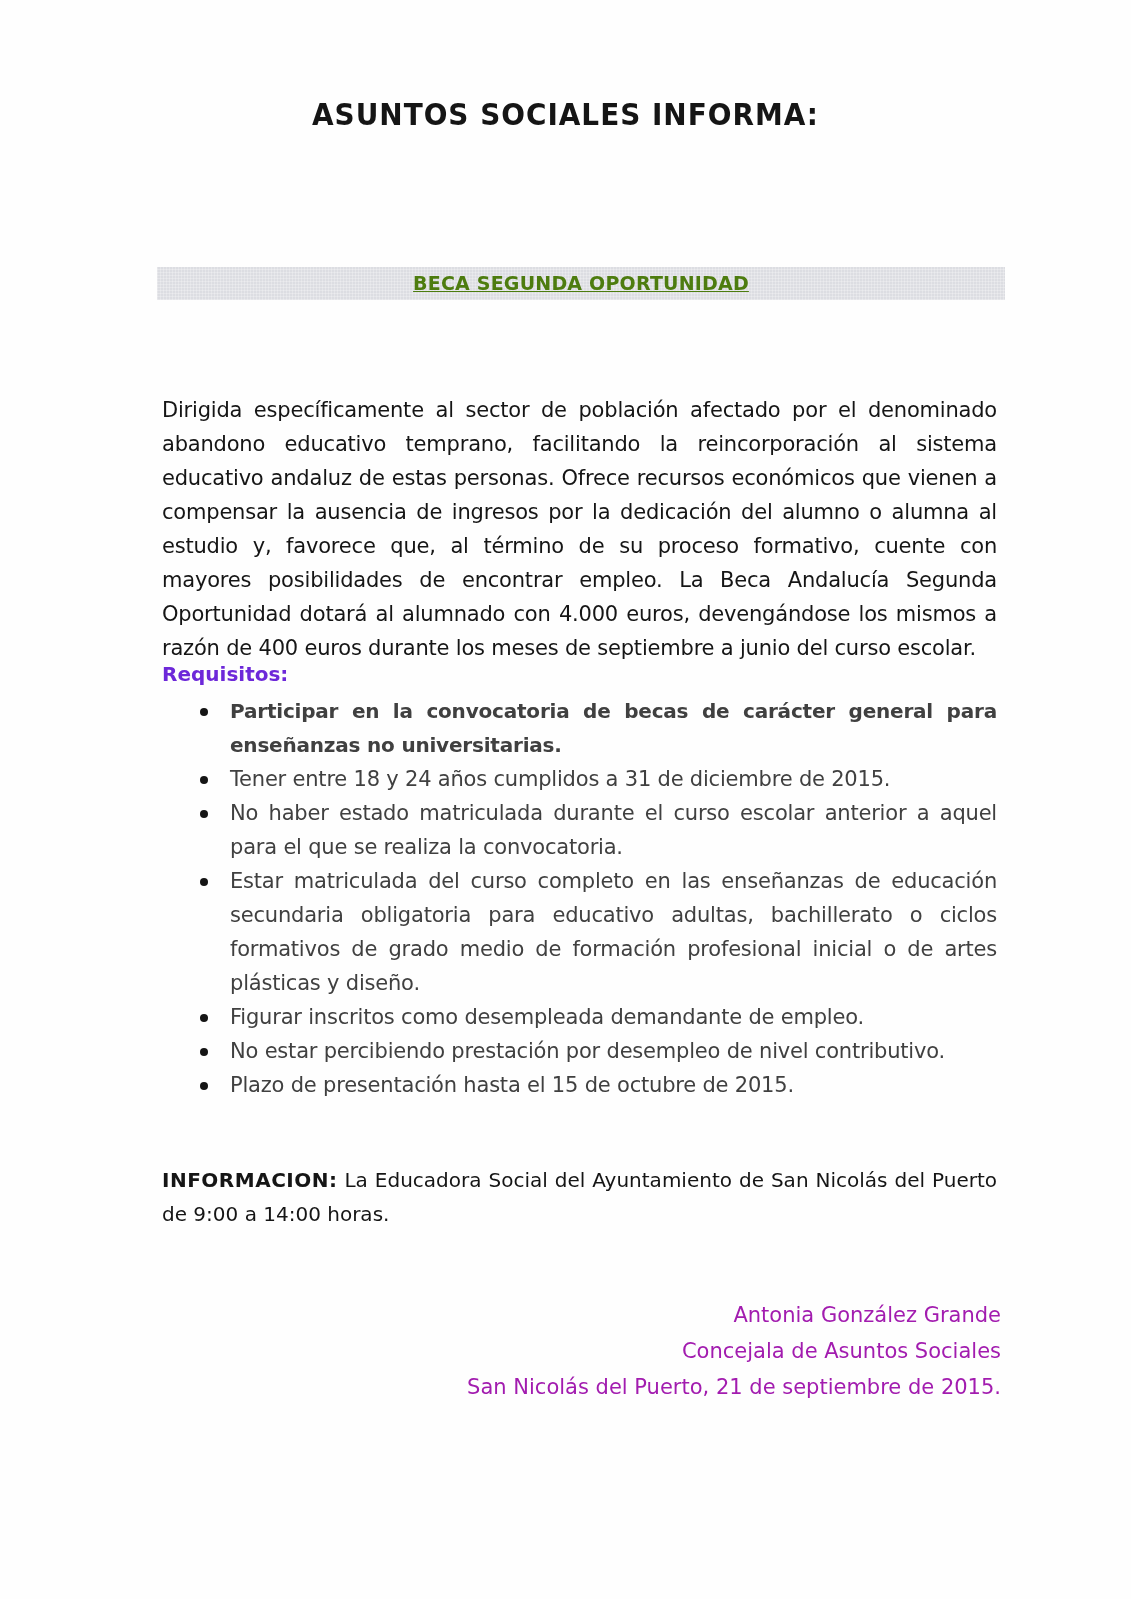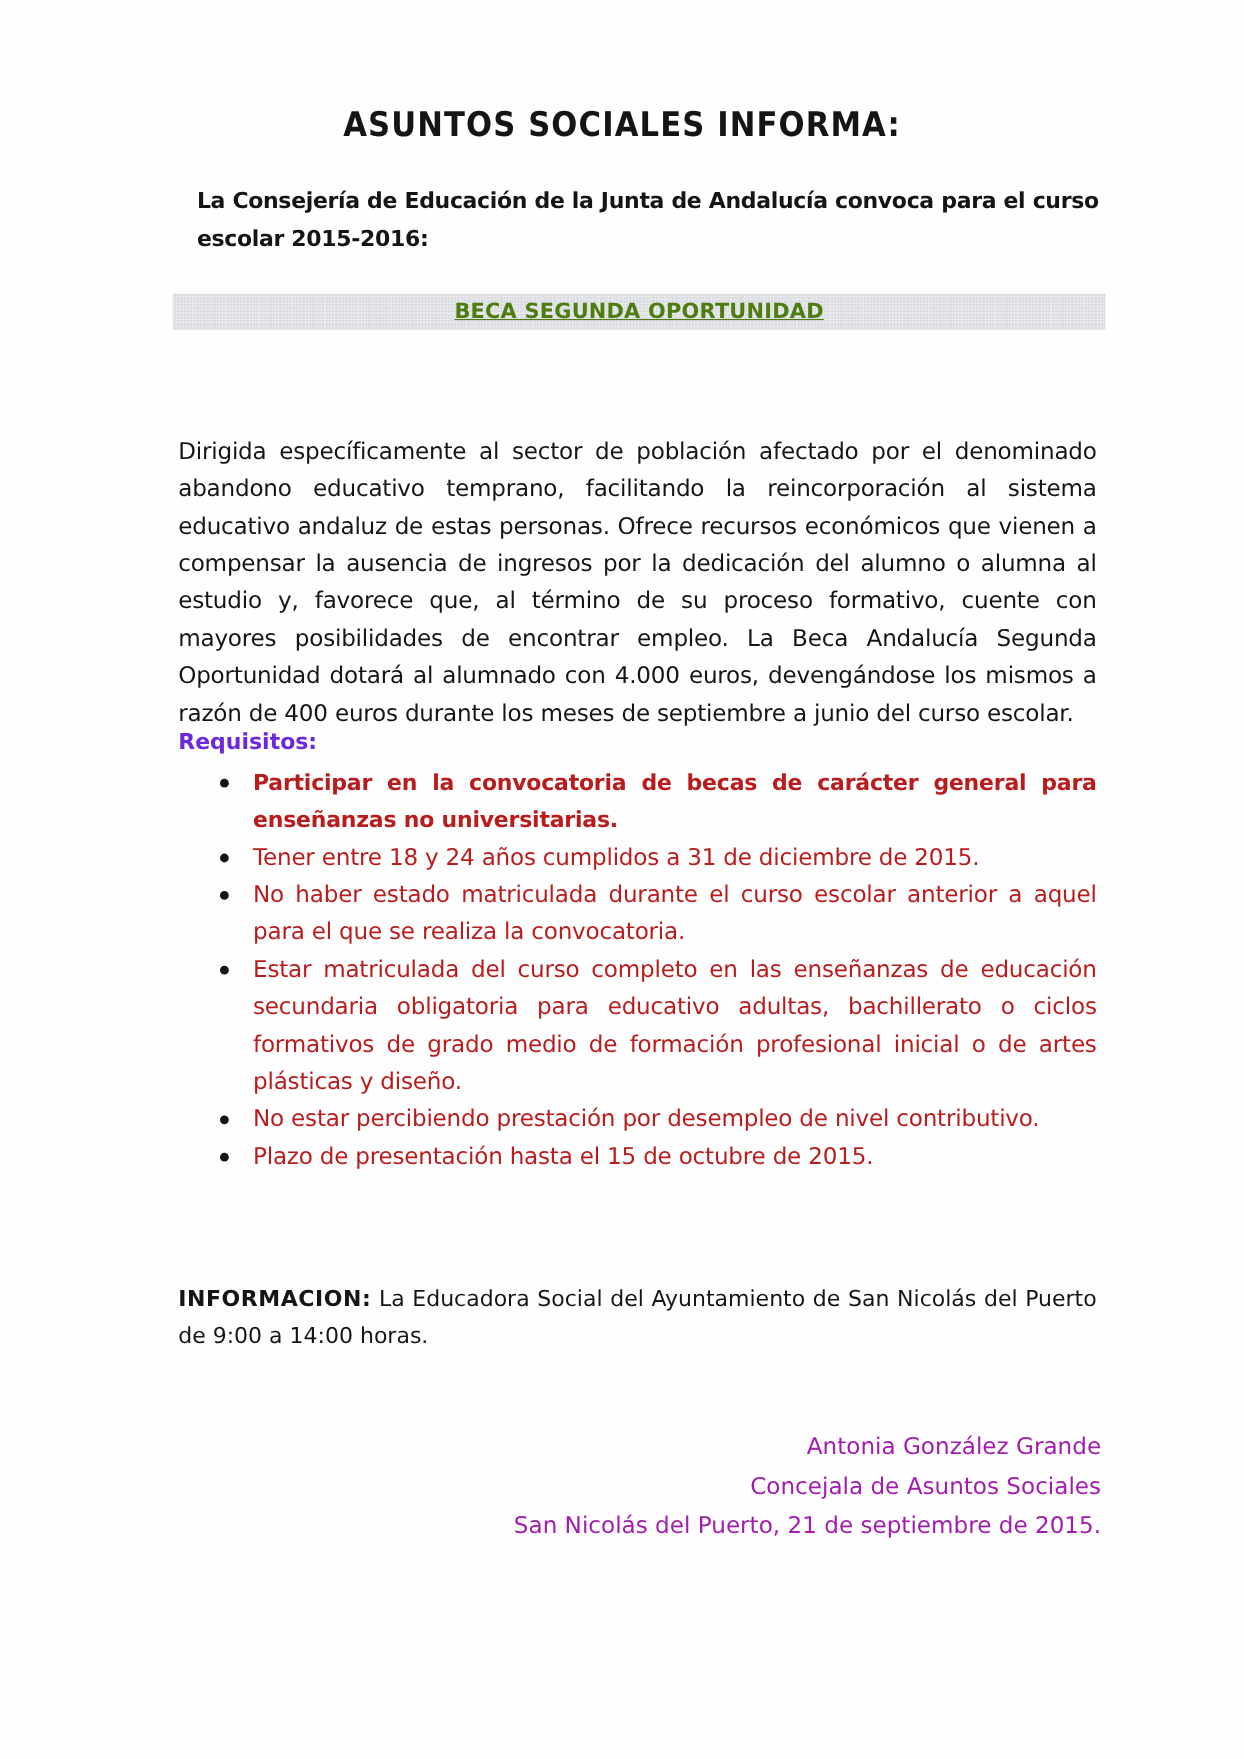--- a/index.html
+++ b/index.html
@@ -38,21 +38,21 @@
     .req-head {
       position: absolute; top: 662px; left: 162px;
       font-size: 20px; font-weight: bold; color: #6d28d9;
     }
     .req-list {
       position: absolute; top: 694px; left: 162px; width: 835px;
       margin: 0; padding: 0; list-style: none;
     }
     .req-item {
       position: relative; padding-left: 68px;
-      font-size: 21px; line-height: 34px; text-align: justify; color: #b91c1c;
+      font-size: 21px; line-height: 34px; text-align: justify; color: #404040;
       letter-spacing: -0.2px;
     }
     .req-item.bold { font-weight: bold; font-size: 20px; }
     .bullet {
       position: absolute; left: 38px; top: 14px; width: 8px; height: 8px;
       border-radius: 50%; background: #151515;
     }
     .info {
       position: absolute; top: 1163px; left: 162px; width: 835px;
       font-size: 20px; line-height: 34px; text-align: justify; color: #151515;
@@ -61,21 +61,20 @@
     .signature {
       position: absolute; top: 1297px; right: 130px; text-align: right;
       font-size: 21px; line-height: 36px; color: #a21caf;
     }
   </style>
 </head>
 <body>
 
 <div class="page">
   <div class="title">ASUNTOS SOCIALES INFORMA:</div>
-  <div class="intro">La Consejería de Educación de la Junta de Andalucía convoca para el curso escolar 2015-2016:</div>
 
   <div class="band"></div>
   <div class="band-title">BECA SEGUNDA OPORTUNIDAD</div>
 
   <div class="body-text">Dirigida específicamente al sector de población afectado por el denominado abandono educativo temprano, facilitando la reincorporación al sistema educativo andaluz de estas personas. Ofrece recursos económicos que vienen a compensar la ausencia de ingresos por la dedicación del alumno o alumna al estudio y, favorece que, al término de su proceso formativo, cuente con mayores posibilidades de encontrar empleo. La Beca Andalucía Segunda Oportunidad dotará al alumnado con 4.000 euros, devengándose los mismos a razón de 400 euros durante los meses de septiembre a junio del curso escolar.</div>
 
   <div class="req-head">Requisitos:</div>
 
   <ul class="req-list">
     <li class="req-item bold">
@@ -89,20 +88,24 @@
     <li class="req-item">
       <span class="bullet"></span>
       <span>No haber estado matriculada durante el curso escolar anterior a aquel para el que se realiza la convocatoria.</span>
     </li>
     <li class="req-item">
       <span class="bullet"></span>
       <span>Estar matriculada del curso completo en las enseñanzas de educación secundaria obligatoria para educativo adultas, bachillerato o ciclos formativos de grado medio de formación profesional inicial o de artes plásticas y diseño.</span>
     </li>
     <li class="req-item">
       <span class="bullet"></span>
+      <span>Figurar inscritos como desempleada demandante de empleo.</span>
+    </li>
+    <li class="req-item">
+      <span class="bullet"></span>
       <span>No estar percibiendo prestación por desempleo de nivel contributivo.</span>
     </li>
     <li class="req-item">
       <span class="bullet"></span>
       <span>Plazo de presentación hasta el 15 de octubre de 2015.</span>
     </li>
   </ul>
 
   <div class="info">
     <span class="info-label">INFORMACION:</span><span> La Educadora Social del Ayuntamiento de San Nicolás del Puerto de 9:00 a 14:00 horas.</span>

